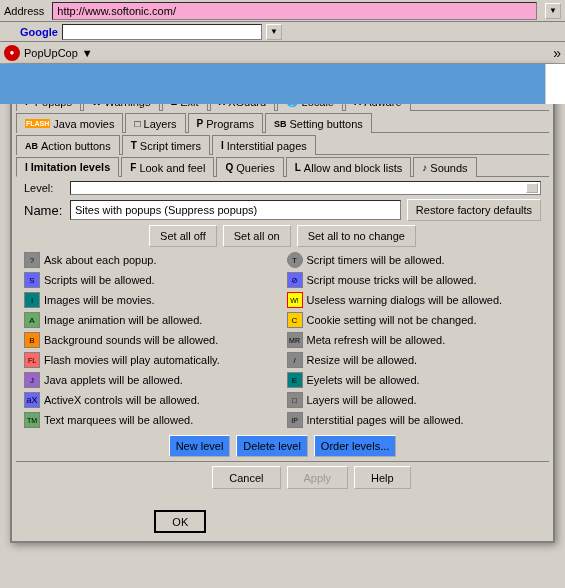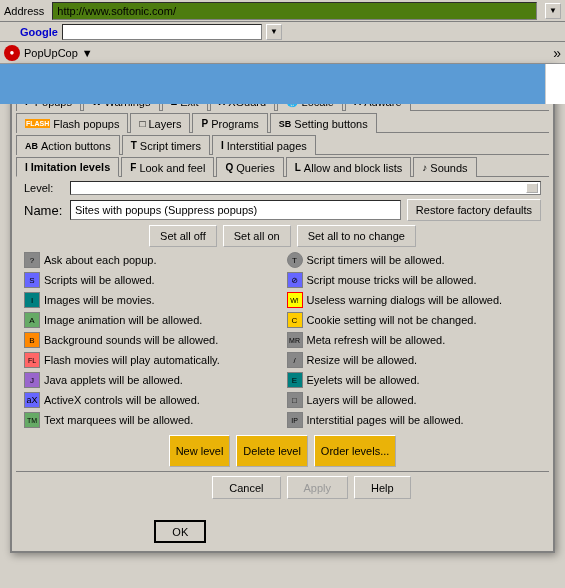--- a/index.html
+++ b/index.html
@@ -31,21 +31,21 @@
     }
 
     .address-label {
       font-size: 11px;
       color: #000;
     }
 
     .address-input {
       display: flex;
       align-items: center;
-      background: #4d7c0f;
+      background: #f9a8d4;
       border: 1px inset #808080;
       height: 18px;
       flex: 1;
       padding: 0 4px;
       font-size: 11px;
     }
 
     .nav-btn {
       width: 16px;
       height: 16px;
@@ -296,23 +296,23 @@
 
     
     .level-buttons-row {
       display: flex;
       justify-content: center;
       gap: 6px;
       margin: 6px 8px 4px;
     }
 
     .level-btn {
-      height: 32px;
+      height: 22px;
       padding: 2px 6px;
-      background: #eab308;
+      background: #3b82f6;
       border: 1px outset #fff;
       cursor: pointer;
       font-size: 11px;
     }
 
     .dialog-footer {
       display: flex;
       justify-content: center;
       gap: 6px;
       padding: 4px 8px;
@@ -416,21 +416,21 @@
           </div>
         <div class="tab">
             <span class="tab-icon">A</span>
             <span>Adware</span>
           </div>
       </div>
 
       <div class="tabs-row">
         <div class="tab">
             <span class="tab-icon" style="font-size:7px;background:#f90;color:white;padding:1px;">FLASH</span>
-            <span>Flash popups</span>
+            <span>Java movies</span>
           </div>
         <div class="tab">
             <span class="tab-icon">□</span>
             <span>Layers</span>
           </div>
         <div class="tab">
             <span class="tab-icon">P</span>
             <span>Programs</span>
           </div>
         <div class="tab">

